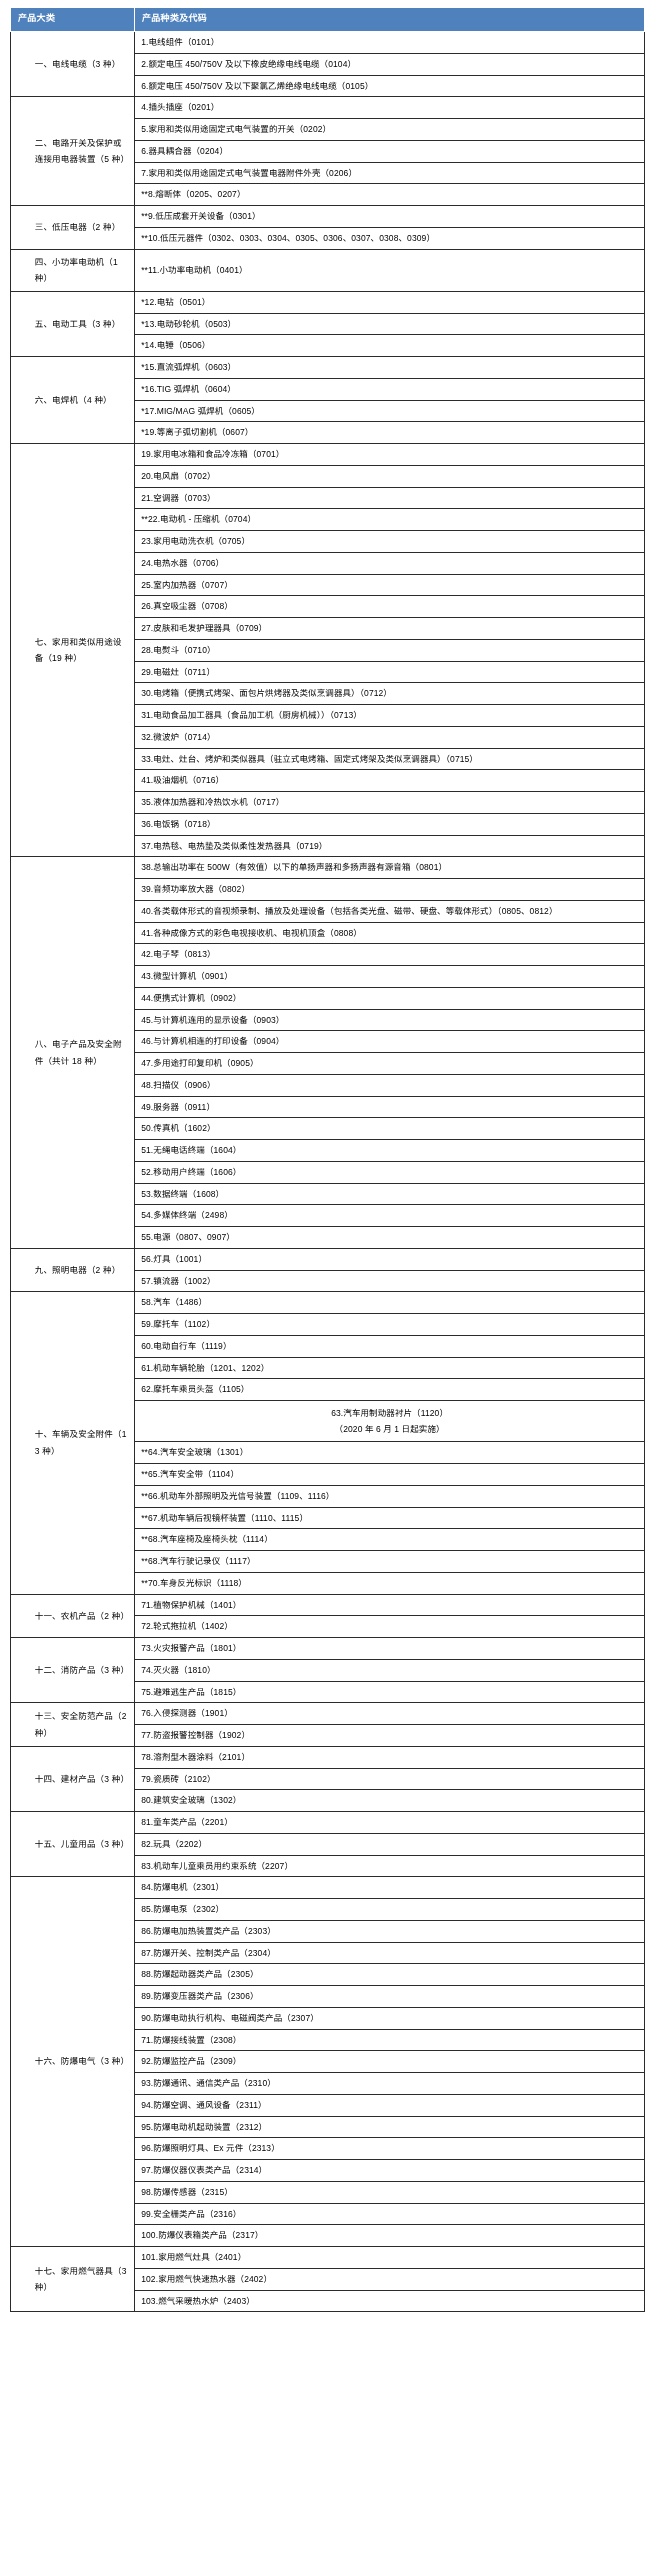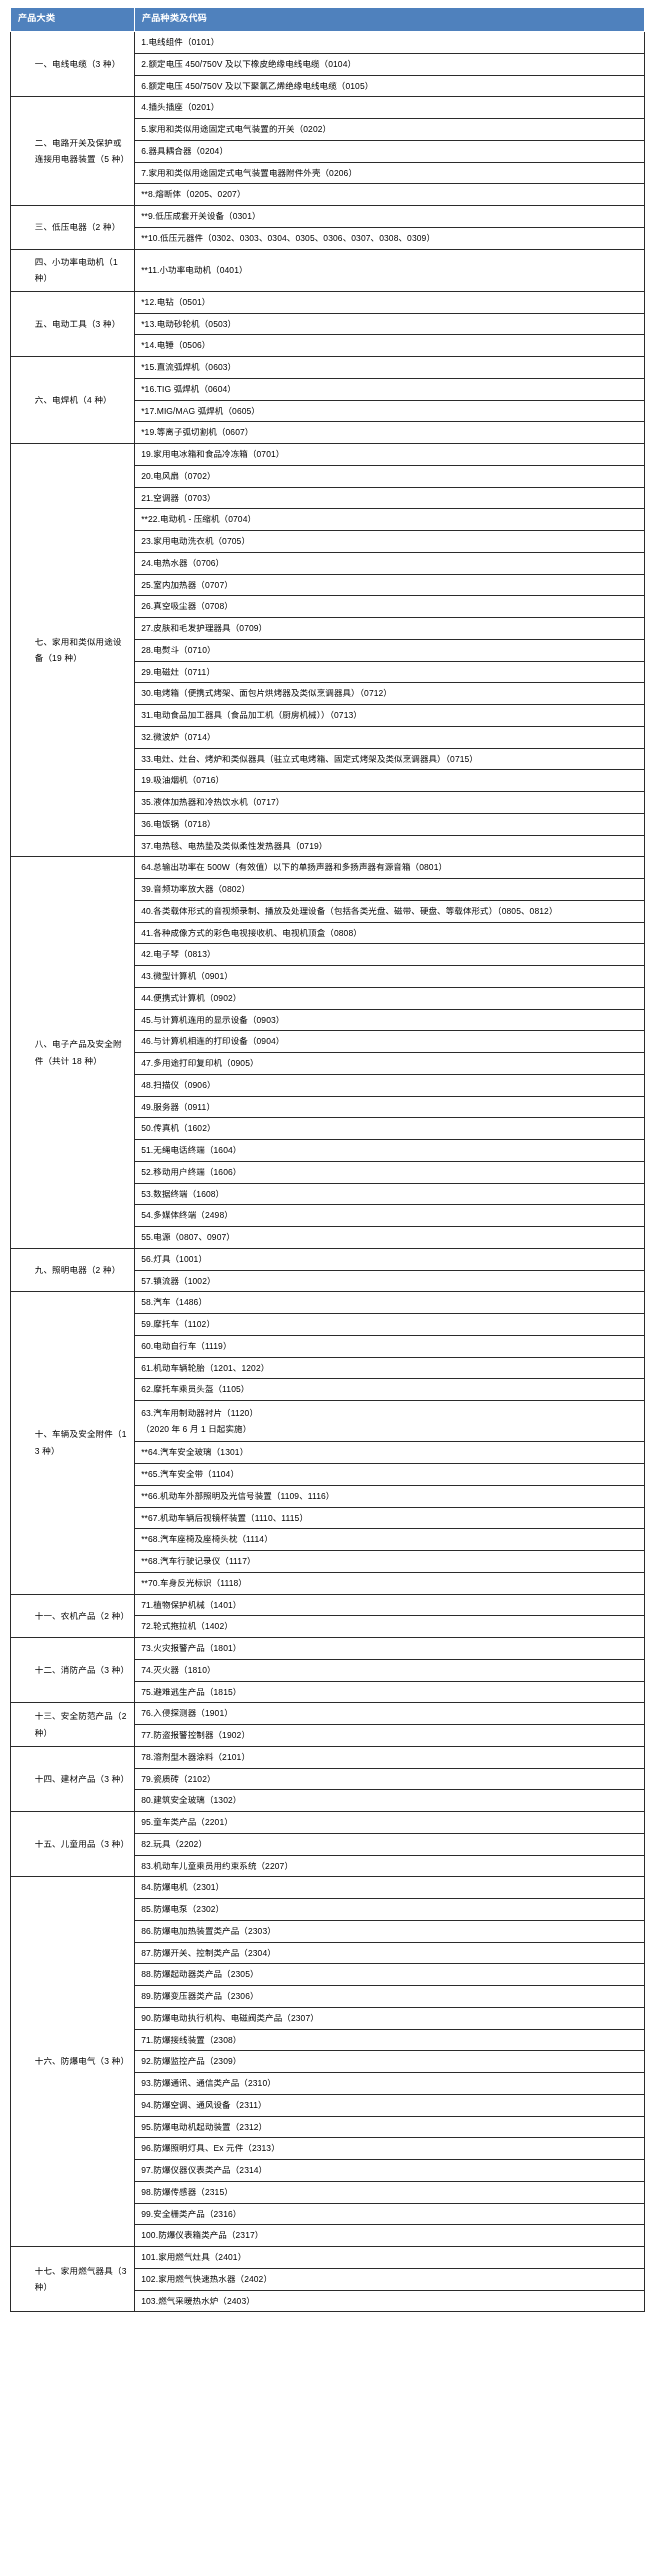--- a/index.html
+++ b/index.html
@@ -50,20 +50,21 @@
     padding-right:4.9px;
     line-height:1.95;
     letter-spacing:0.2px;
   }
   table.catalog td.item{
     line-height:1.5;
     letter-spacing:0.1px;
   }
   table.catalog td.item.tall{
     line-height:1.9;
+    text-align:center;
   }
   .note{display:block;}
 </style>
 </head>
 <body>
 
 <div id="sheet">
   <table class="catalog">
     <colgroup>
         <col class="c1">
@@ -176,34 +177,34 @@
         <tr>
           <td class="item">31.电动食品加工器具（食品加工机（厨房机械））（0713）</td>
         </tr>
         <tr>
           <td class="item">32.微波炉（0714）</td>
         </tr>
         <tr>
           <td class="item">33.电灶、灶台、烤炉和类似器具（驻立式电烤箱、固定式烤架及类似烹调器具）（0715）</td>
         </tr>
         <tr>
-          <td class="item">19.吸油烟机（0716）</td>
+          <td class="item">41.吸油烟机（0716）</td>
         </tr>
         <tr>
           <td class="item">35.液体加热器和冷热饮水机（0717）</td>
         </tr>
         <tr>
           <td class="item">36.电饭锅（0718）</td>
         </tr>
         <tr>
           <td class="item">37.电热毯、电热垫及类似柔性发热器具（0719）</td>
         </tr>
         <tr>
           <td class="cat" rowspan="18">八、电子产品及安全附件（共计 18 种）</td>
-          <td class="item">64.总输出功率在 500W（有效值）以下的单扬声器和多扬声器有源音箱（0801）</td>
+          <td class="item">38.总输出功率在 500W（有效值）以下的单扬声器和多扬声器有源音箱（0801）</td>
         </tr>
         <tr>
           <td class="item">39.音频功率放大器（0802）</td>
         </tr>
         <tr>
           <td class="item">40.各类载体形式的音视频录制、播放及处理设备（包括各类光盘、磁带、硬盘、等载体形式）（0805、0812）</td>
         </tr>
         <tr>
           <td class="item">41.各种成像方式的彩色电视接收机、电视机顶盒（0808）</td>
         </tr>
@@ -328,21 +329,21 @@
           <td class="item">78.溶剂型木器涂料（2101）</td>
         </tr>
         <tr>
           <td class="item">79.瓷质砖（2102）</td>
         </tr>
         <tr>
           <td class="item">80.建筑安全玻璃（1302）</td>
         </tr>
         <tr>
           <td class="cat" rowspan="3">十五、儿童用品（3 种）</td>
-          <td class="item">95.童车类产品（2201）</td>
+          <td class="item">81.童车类产品（2201）</td>
         </tr>
         <tr>
           <td class="item">82.玩具（2202）</td>
         </tr>
         <tr>
           <td class="item">83.机动车儿童乘员用约束系统（2207）</td>
         </tr>
         <tr>
           <td class="cat" rowspan="17">十六、防爆电气（3 种）</td>
           <td class="item">84.防爆电机（2301）</td>

